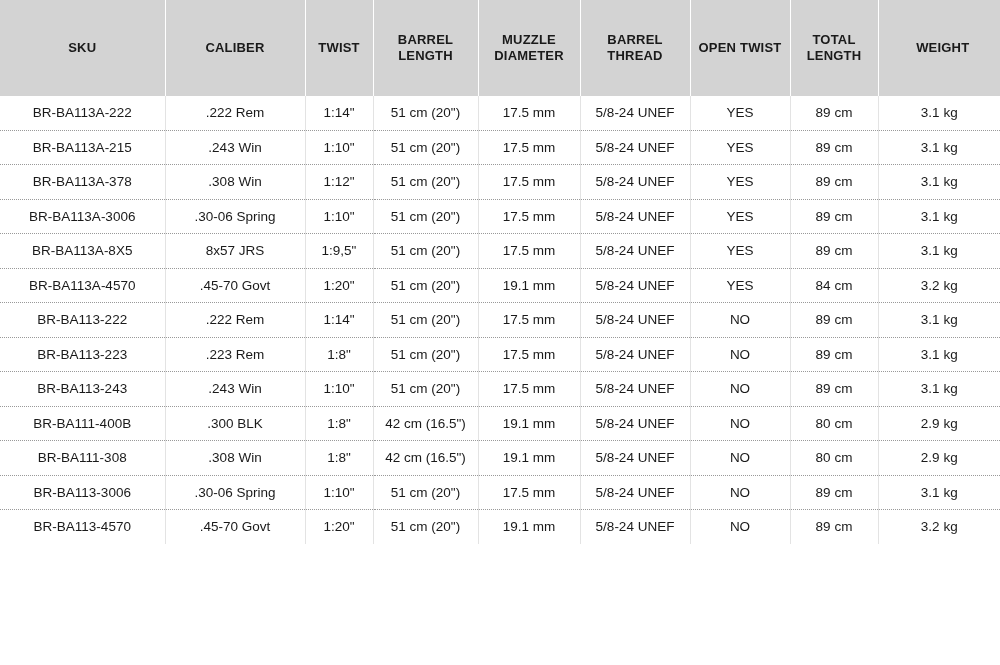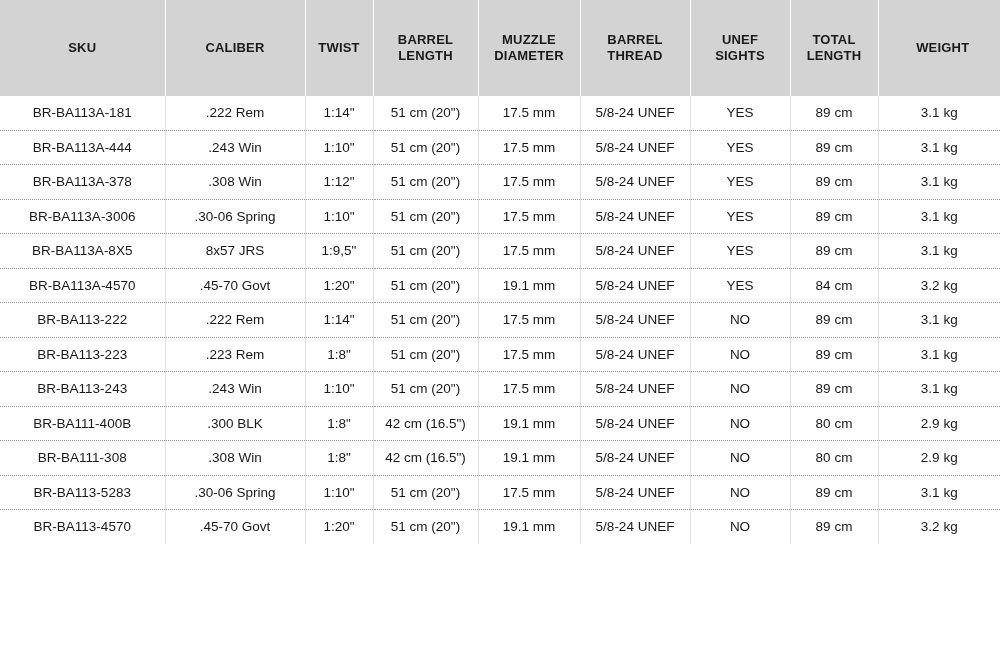--- a/index.html
+++ b/index.html
@@ -78,39 +78,39 @@
     <col class="col-weight">
   </colgroup>
   <thead>
     <tr>
       <th>SKU</th>
       <th>CALIBER</th>
       <th>TWIST</th>
       <th>BARREL LENGTH</th>
       <th>MUZZLE DIAMETER</th>
       <th>BARREL THREAD</th>
-      <th>UNEF SIGHTS</th>
+      <th>OPEN TWIST</th>
       <th>TOTAL LENGTH</th>
       <th>WEIGHT</th>
     </tr>
   </thead>
   <tbody id="table-body">
       <tr>
-        <td>BR-BA113A-181</td>
+        <td>BR-BA113A-222</td>
         <td>.222 Rem</td>
         <td>1:14"</td>
         <td>51 cm (20")</td>
         <td>17.5 mm</td>
         <td>5/8-24 UNEF</td>
         <td>YES</td>
         <td>89 cm</td>
         <td>3.1 kg</td>
       </tr>
       <tr>
-        <td>BR-BA113A-444</td>
+        <td>BR-BA113A-215</td>
         <td>.243 Win</td>
         <td>1:10"</td>
         <td>51 cm (20")</td>
         <td>17.5 mm</td>
         <td>5/8-24 UNEF</td>
         <td>YES</td>
         <td>89 cm</td>
         <td>3.1 kg</td>
       </tr>
       <tr>
@@ -206,21 +206,21 @@
         <td>.308 Win</td>
         <td>1:8"</td>
         <td>42 cm (16.5")</td>
         <td>19.1 mm</td>
         <td>5/8-24 UNEF</td>
         <td>NO</td>
         <td>80 cm</td>
         <td>2.9 kg</td>
       </tr>
       <tr>
-        <td>BR-BA113-5283</td>
+        <td>BR-BA113-3006</td>
         <td>.30-06 Spring</td>
         <td>1:10"</td>
         <td>51 cm (20")</td>
         <td>17.5 mm</td>
         <td>5/8-24 UNEF</td>
         <td>NO</td>
         <td>89 cm</td>
         <td>3.1 kg</td>
       </tr>
       <tr>

